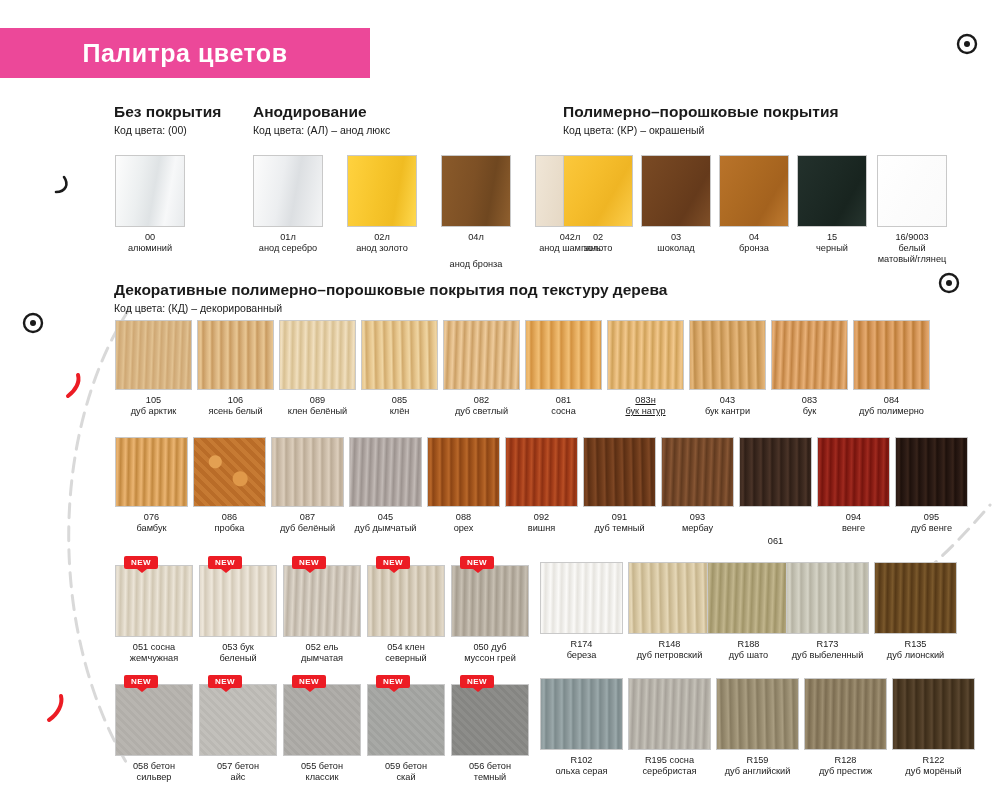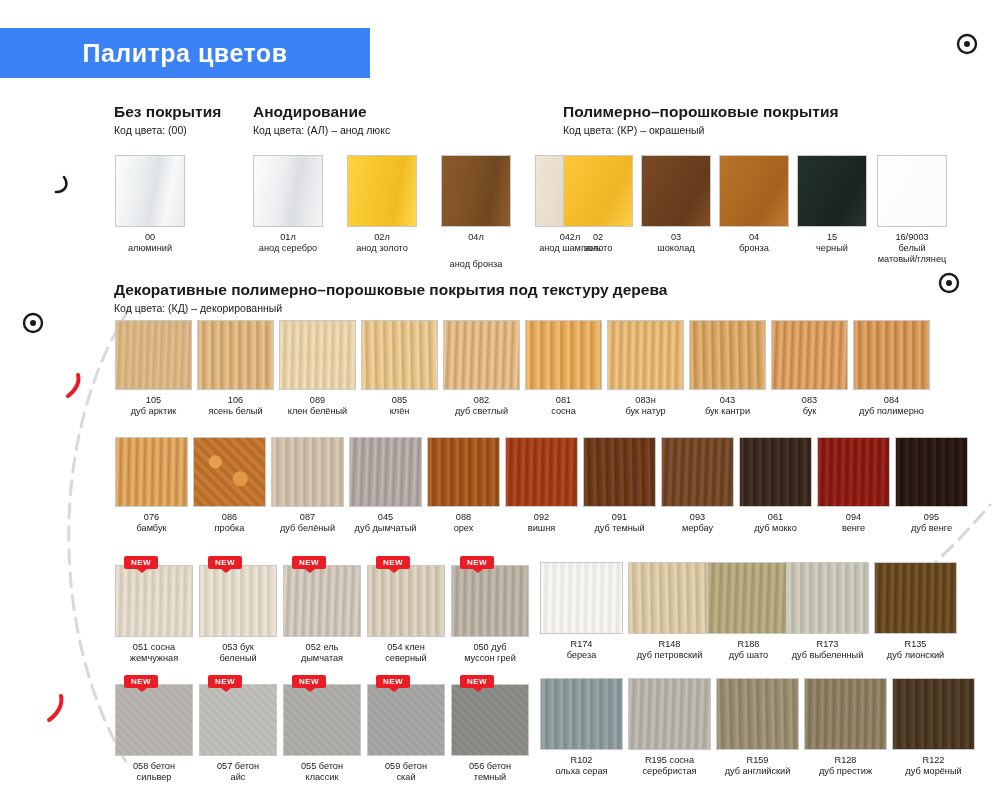--- a/index.html
+++ b/index.html
@@ -10,21 +10,21 @@
     color:#1a1a1a;
     position:relative;
     overflow:hidden;
   }
   .deco{position:absolute;pointer-events:none;}
 
   
   .title-banner{
     position:absolute;left:0;top:28px;
     width:370px;height:50px;
-    background:#3b82f6;
+    background:#ec4899;
     display:flex;align-items:center;justify-content:center;
   }
   .title-banner span{
     color:#ffffff;font-size:25px;font-weight:bold;letter-spacing:.5px;
   }
 
   
   .sec-title{font-size:15.5px;font-weight:bold;color:#1a1a1a;line-height:1.15;}
   .sec-sub{font-size:10.5px;color:#1a1a1a;margin-top:3px;}
 
@@ -195,21 +195,21 @@
   <div class="cell" style="width:77px;">
     <div class="swatch" style="width:77px;height:70px;background:repeating-linear-gradient(92deg,#e3bd89 0px,#eecb9c 2px,#cb9f65 5px,#e3bd89 8px),linear-gradient(#e3bd89,#c2965d);"></div>
     <div class="cap">082</div>
     <div class="cap" style="margin-top:0">дуб светлый</div>
   </div>
   <div class="cell" style="width:77px;">
     <div class="swatch" style="width:77px;height:70px;background:repeating-linear-gradient(90deg,#e8b063 0px,#f2c077 3px,#d2913f 5px,#e8b063 10px),linear-gradient(#e8b063,#cf8f3c);"></div>
     <div class="cap">081</div>
     <div class="cap" style="margin-top:0">сосна</div>
   </div>
-  <div class="cell" style="width:77px;">
+  <div class="cell" style="width:77px;text-decoration:underline;">
     <div class="swatch" style="width:77px;height:70px;background:repeating-linear-gradient(91deg,#e7ba7a 0px,#f2c98e 2px,#cfa159 5px,#e7ba7a 8px),linear-gradient(#e7ba7a,#c8954f);"></div>
     <div class="cap">083н</div>
     <div class="cap" style="margin-top:0">бук натур</div>
   </div>
   <div class="cell" style="width:77px;">
     <div class="swatch" style="width:77px;height:70px;background:repeating-linear-gradient(89deg,#d9a86a 0px,#e6b87c 3px,#c08e4c 5px,#d9a86a 9px),linear-gradient(#d9a86a,#b7843f);"></div>
     <div class="cap">043</div>
     <div class="cap" style="margin-top:0">бук кантри</div>
   </div>
   <div class="cell" style="width:77px;">
@@ -258,21 +258,21 @@
   <div class="cell" style="width:73px;">
     <div class="swatch" style="width:73px;height:70px;background:repeating-linear-gradient(89deg,#6e3b1b 0px,#7f4724 3px,#5a2e13 5px,#6e3b1b 9px),linear-gradient(#6e3b1b,#4e2710);"></div>
     <div class="cap">091</div>
     <div class="cap" style="margin-top:0">дуб темный</div>
   </div>
   <div class="cell" style="width:73px;">
     <div class="swatch" style="width:73px;height:70px;background:repeating-linear-gradient(92deg,#76492a 0px,#875634 2px,#613a1f 5px,#76492a 8px),linear-gradient(#76492a,#55311a);"></div>
     <div class="cap">093</div>
     <div class="cap" style="margin-top:0">мербау</div>
   </div>
-  <div class="cell" style="width:73px;">
+  <div class="cell" style="width:73px;gap:24px;">
     <div class="swatch" style="width:73px;height:70px;background:repeating-linear-gradient(90deg,#3d2a20 0px,#4b3428 3px,#2e1e16 5px,#3d2a20 9px),linear-gradient(#3d2a20,#241710);"></div>
     <div class="cap">061</div>
     <div class="cap" style="margin-top:0">дуб мокко</div>
   </div>
   <div class="cell" style="width:73px;">
     <div class="swatch" style="width:73px;height:70px;background:repeating-linear-gradient(91deg,#8e1f16 0px,#a02a1f 2px,#76140d 5px,#8e1f16 8px),linear-gradient(#8e1f16,#67120c);"></div>
     <div class="cap">094</div>
     <div class="cap" style="margin-top:0">венге</div>
   </div>
   <div class="cell" style="width:73px;">

